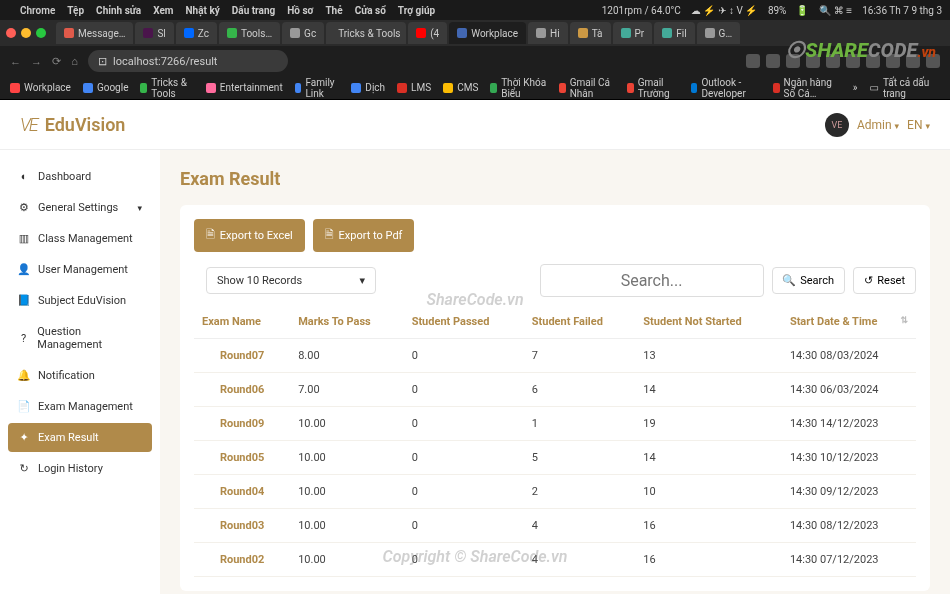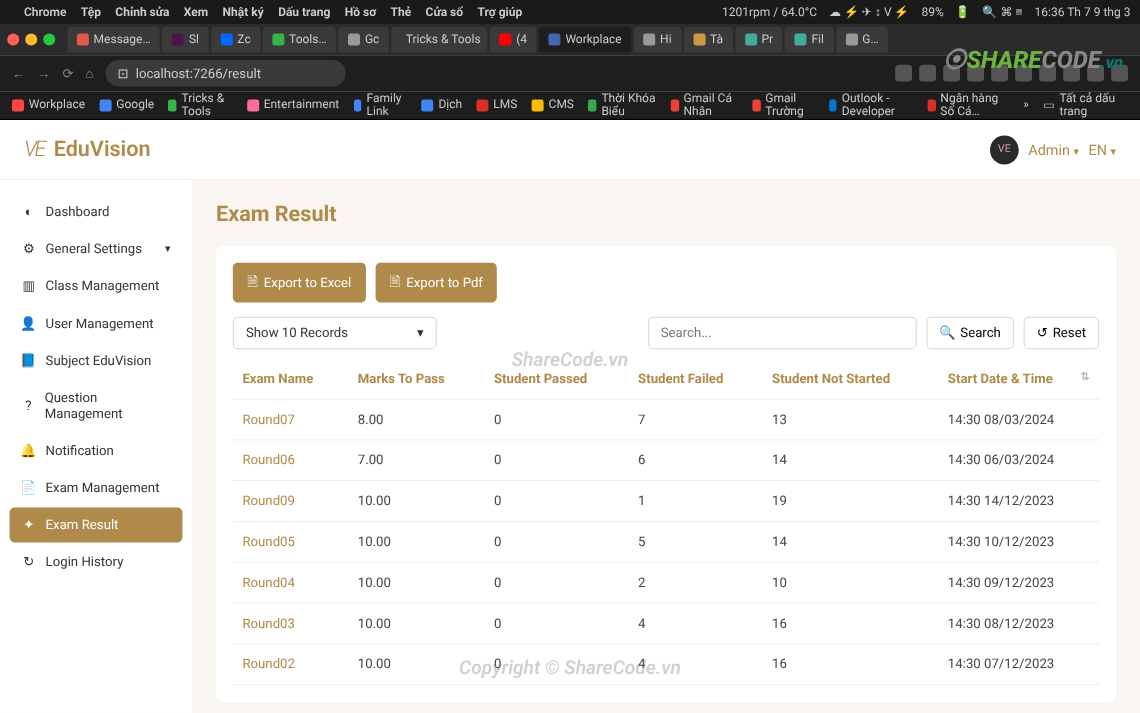--- a/index.html
+++ b/index.html
@@ -36,31 +36,31 @@
 .side-item.active { background: #b08a4a; color: #fff; }
 .side-item .chev { margin-left: auto; font-size: 9px; }
 .side-icon { width: 12px; height: 12px; display: flex; align-items: center; justify-content: center; font-size: 11px; }
 
 .main { flex: 1; padding: 18px 20px; background: #f9f6f1; overflow: auto; }
 .page-title { color: #b08a4a; font-size: 18px; font-weight: 700; margin-bottom: 16px; }
 .card { background: #fff; border-radius: 6px; padding: 14px; }
 .exports { display: flex; gap: 8px; margin-bottom: 12px; }
 .btn-ex { background: #b08a4a; color: #fff; border: none; padding: 7px 12px; border-radius: 4px; font-size: 11px; display: flex; align-items: center; gap: 5px; cursor: pointer; }
 .controls { display: flex; gap: 8px; margin-bottom: 8px; align-items: center; }
-.select-rec { border: 1px solid #ddd; border-radius: 4px; padding: 6px 10px; font-size: 11px; width: 170px; display: flex; justify-content: space-between; align-items: center; cursor: pointer; }
+.select-rec { border: 1px solid #ddd; border-radius: 4px; padding: 6px 10px; font-size: 11px; width: 170px; display: flex; justify-content: space-between; align-items: center; cursor: pointer; margin-left: 12px; }
 .controls .spacer { flex: 1; }
-.search { border: 1px solid #ddd; border-radius: 4px; padding: 6px 10px; font-size: 11px; width: 224px; }
+.search { border: 1px solid #ddd; border-radius: 4px; padding: 6px 10px; font-size: 16px; width: 224px; text-align: center; }
 .btn-sec { border: 1px solid #ddd; background: #fff; border-radius: 4px; padding: 6px 10px; font-size: 11px; display: flex; align-items: center; gap: 4px; cursor: pointer; }
 
 table { width: 100%; border-collapse: collapse; font-size: 11px; }
 th { text-align: left; padding: 10px 8px; color: #b08a4a; font-weight: 700; border-bottom: 1px solid #eee; }
 th.last { position: relative; }
 .sort-ic { position: absolute; right: 8px; color: #bbb; font-size: 9px; }
 td { padding: 10px 8px; border-bottom: 1px solid #f3f0ea; color: #444; }
-td.exam { color: #b08a4a; font-weight: 400; }
+td.exam { color: #b08a4a; font-weight: 700; text-align: center; }
 
 .watermark-corner { position: absolute; top: 38px; right: 14px; font-size: 20px; font-weight: 800; font-style: italic; color: #6db33f; pointer-events: none; }
 .watermark-corner .bubble { color: #888; }
 .wm-center { position: absolute; left: 50%; transform: translateX(-50%); pointer-events: none; color: rgba(120,120,120,0.35); font-weight: 600; font-style: italic; }
 .wm1 { top: 290px; font-size: 16px; }
 .wm2 { bottom: 28px; font-size: 16px; }
 .page-wrap { position: relative; width: 950px; height: 594px; overflow: hidden; }
 </style>
 </head>
 <body>
@@ -396,18 +396,18 @@
                 <td>14:30 07/12/2023</td>
               </tr>
             </tbody>
       </table>
 
     </div>
   </div>
 </div>
 
 <div class="watermark-corner">
-  <span class="bubble">⦿</span><span>SHARE</span><span style="color:#888">CODE</span><span style="color:#0f766e;font-size:14px">.vn</span>
+  <span class="bubble">⦿</span><span>SHARE</span><span style="color:#888">CODE</span><span style="color:#c2410c;font-size:14px">.vn</span>
 </div>
 <div class="wm-center wm1">ShareCode.vn</div>
 <div class="wm-center wm2">Copyright © ShareCode.vn</div>
 
 </div>
 
 </body></html>

